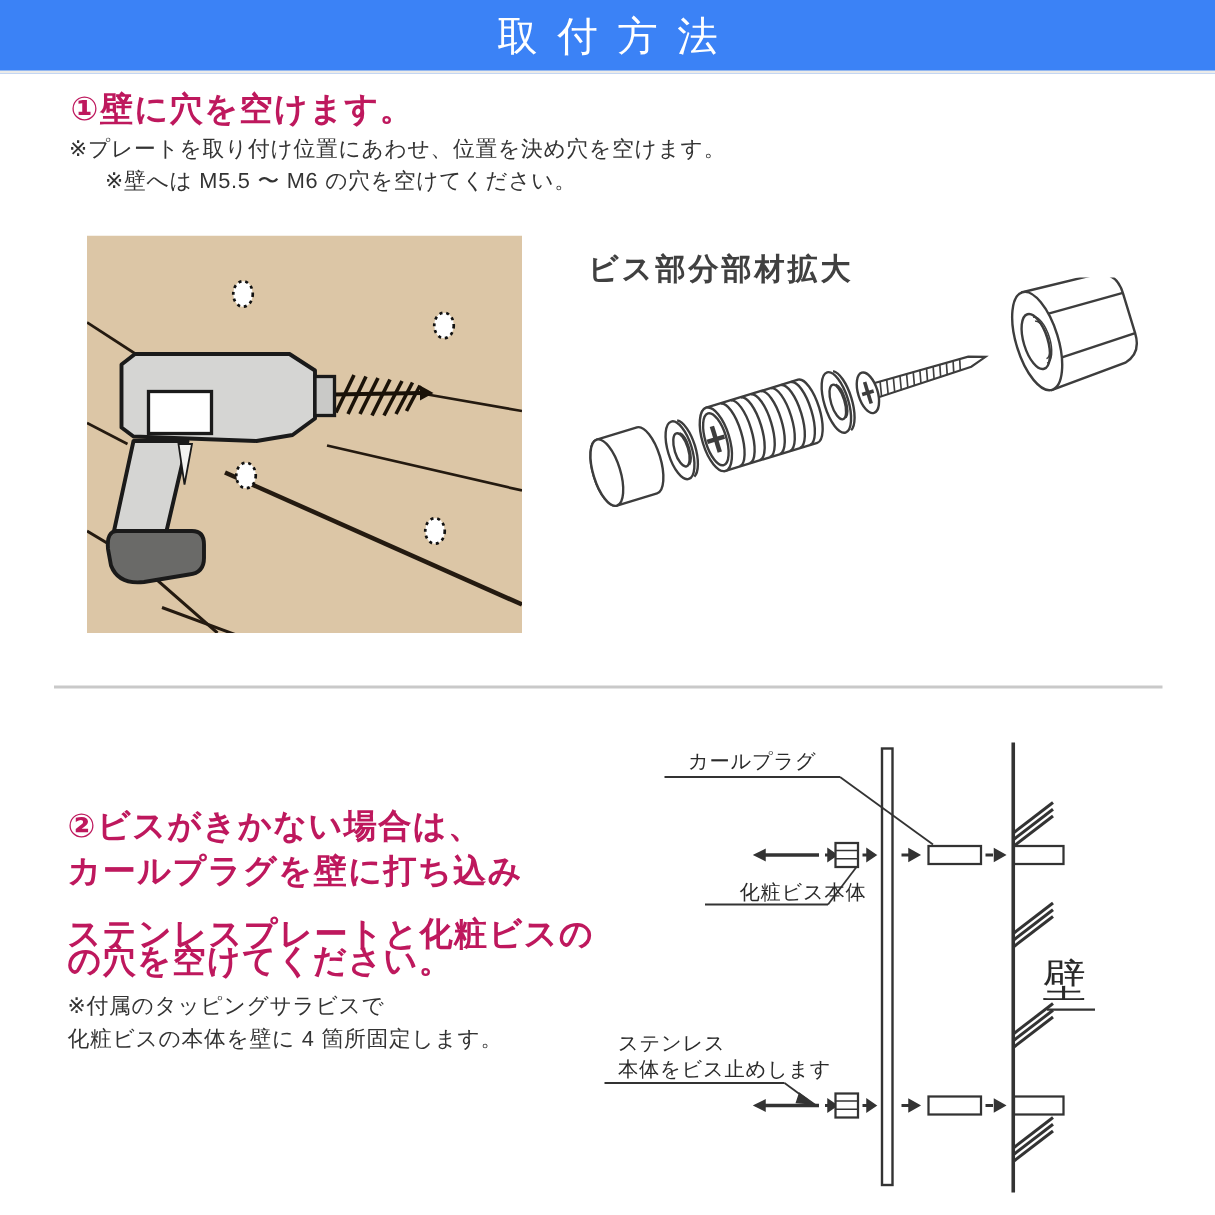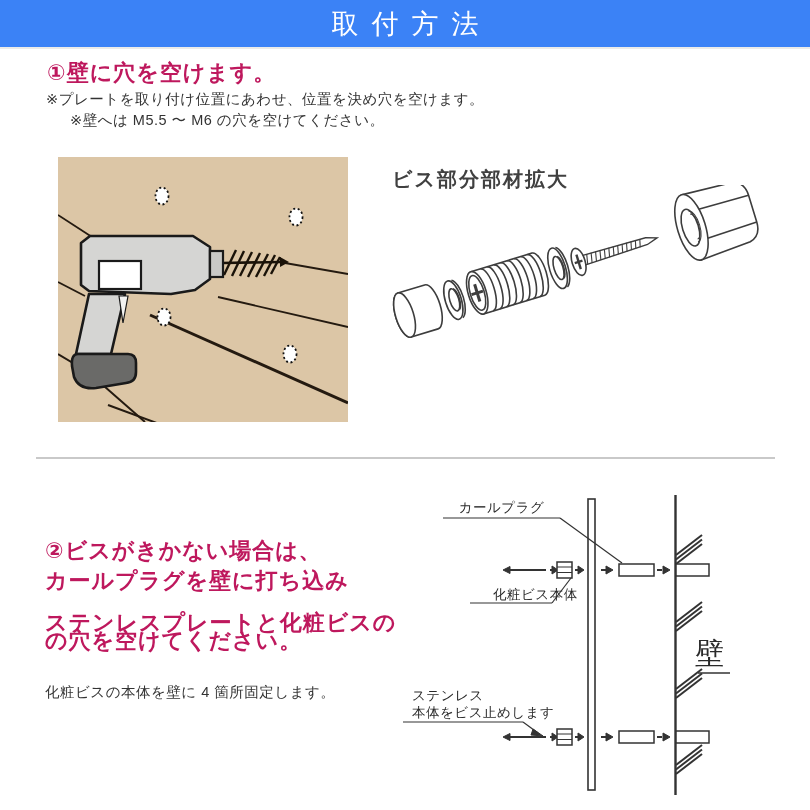--- a/index.html
+++ b/index.html
@@ -177,20 +177,21 @@
       </g>
     </svg>
   </div>
 
   <div class="divider"></div>
 
   <div class="h1" style="left:45px;top:566px;">カールプラグを壁に打ち込み</div>
   <div class="h1" style="left:45px;top:536px;">②ビスがきかない場合は、</div>
   <div class="h1" style="left:45px;top:608px;">ステンレスプレートと化粧ビスの</div>
   <div class="h1" style="left:45px;top:626px;">の穴を空けてください。</div>
+  <div class="note step2-note" style="top:661px;">※付属のタッピングサラビスで</div>
   <div class="note step2-note" style="top:683px;">化粧ビスの本体を壁に 4 箇所固定します。</div>
 
   <div class="wall-diagram">
     <svg class="wd-svg" width="412" height="322" viewBox="0 0 412 322">
       <g stroke="#333" fill="none">
 
         <rect x="190" y="11" width="7" height="291" fill="#ffffff" stroke-width="1.6"></rect>
 
         <line x1="277.5" y1="7" x2="277.5" y2="307" stroke-width="2.4"></line>
 

